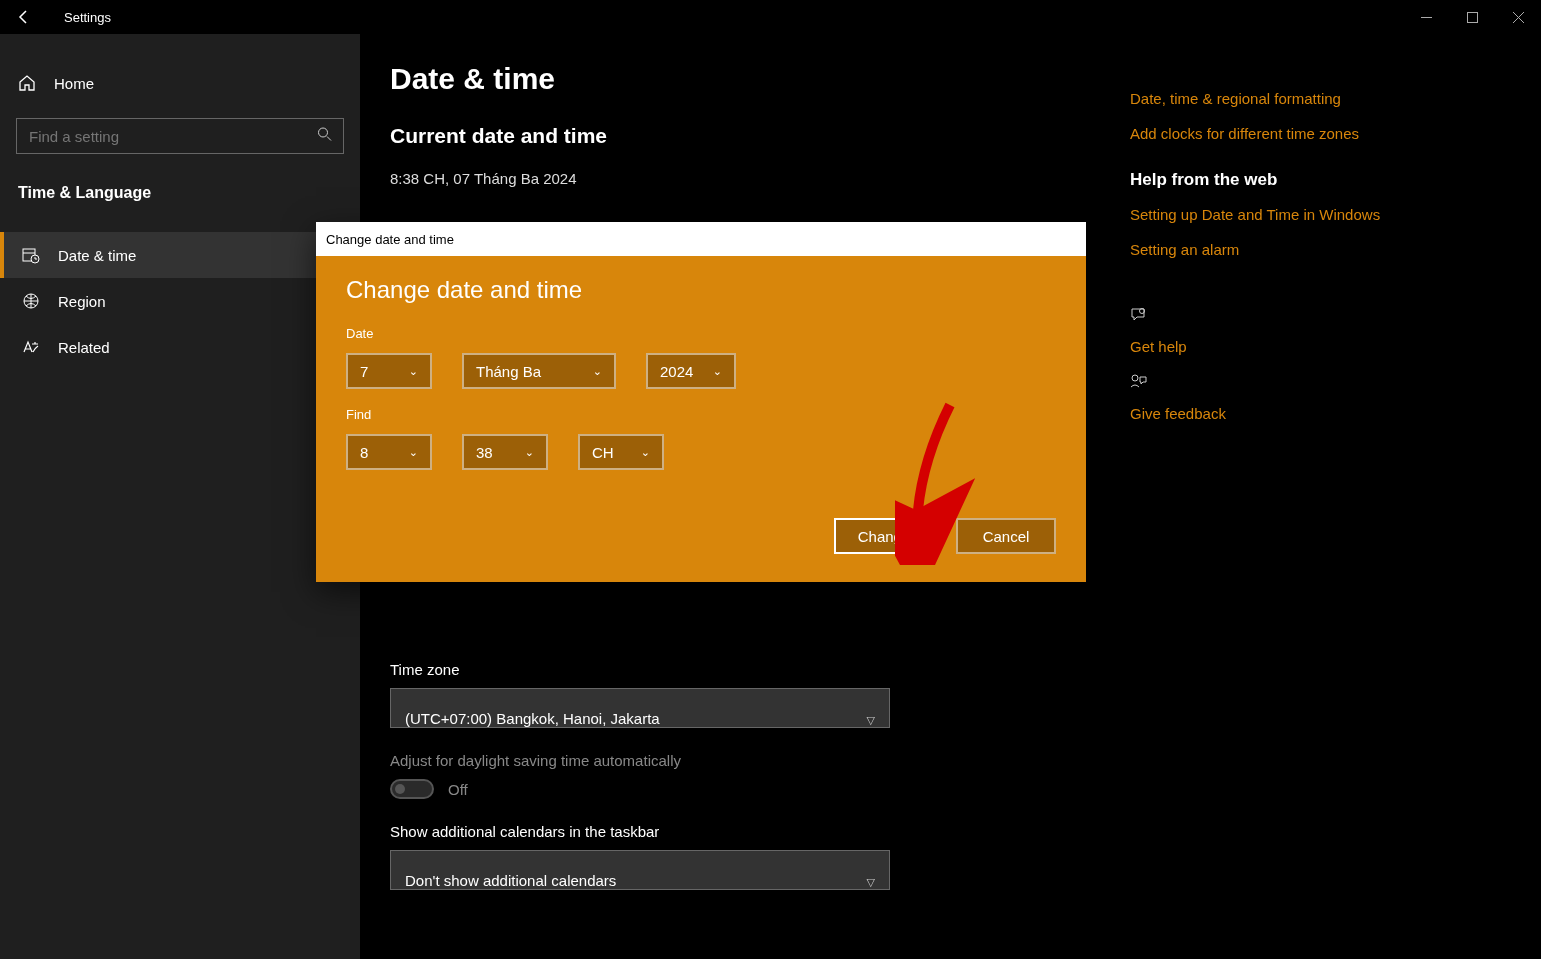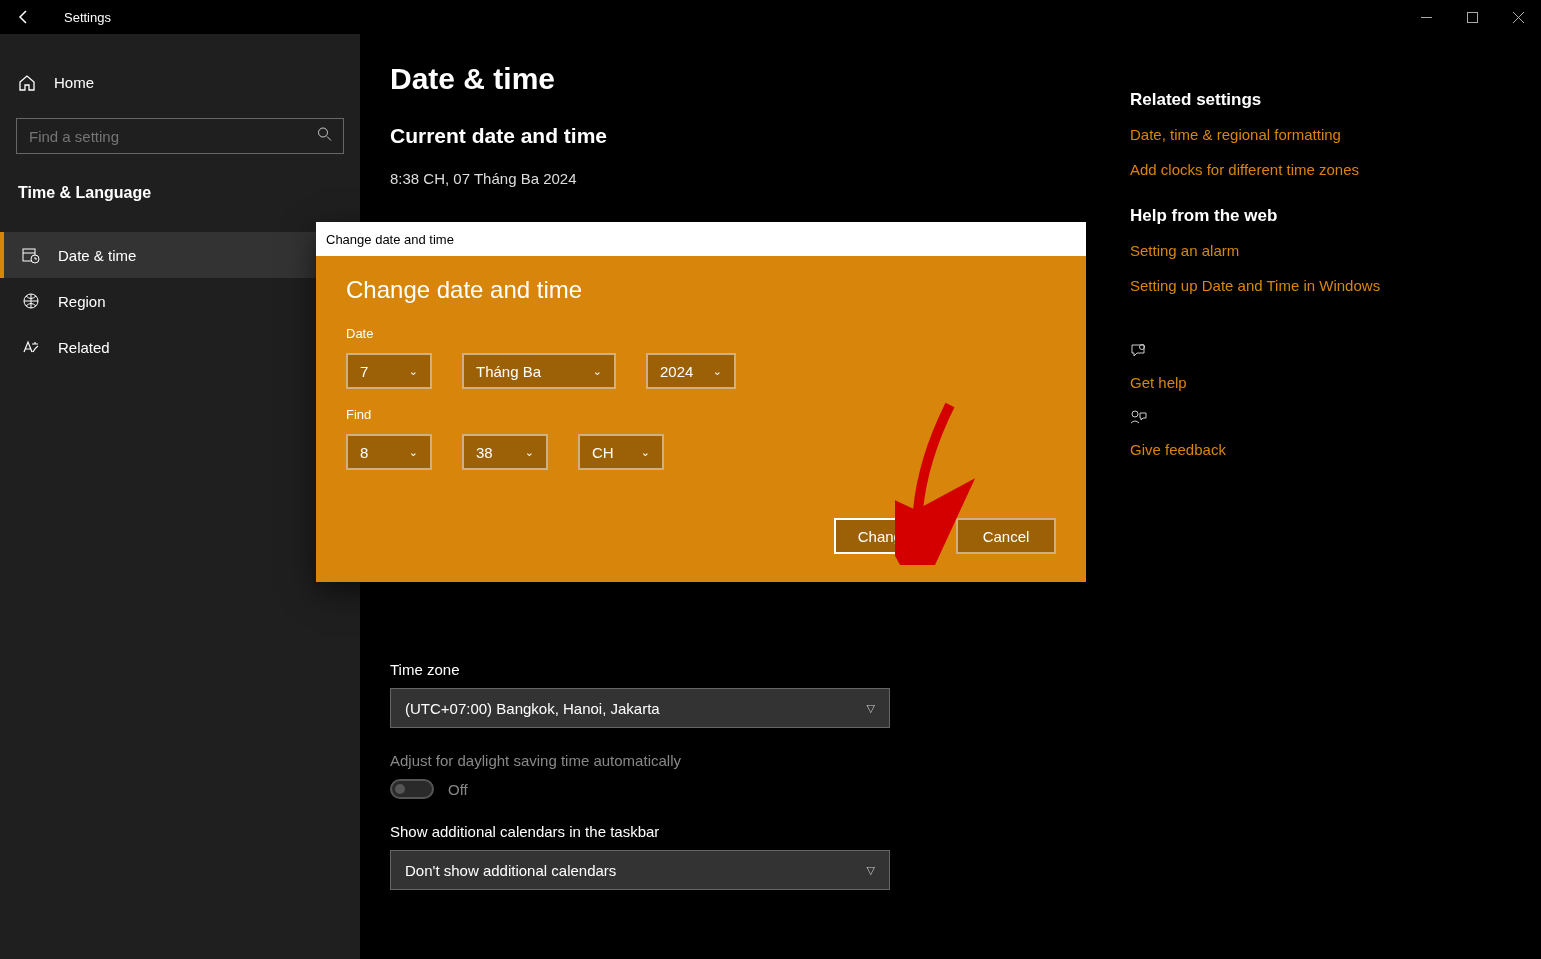--- a/index.html
+++ b/index.html
@@ -10,39 +10,39 @@
 .back-btn { width: 48px; height: 34px; display: flex; align-items: center; justify-content: center; }
 .app-title { font-size: 13px; margin-left: 16px; }
 .window-controls { margin-left: auto; display: flex; }
 .win-ctrl { width: 46px; height: 34px; display: flex; align-items: center; justify-content: center; color: #999; }
 
 
 .main-layout { display: flex; height: calc(100% - 34px); }
 
 
 .sidebar { width: 360px; background: #1f1f1f; padding-top: 30px; }
-.home-row { display: flex; align-items: flex-start; padding: 10px 18px; gap: 18px; font-size: 15px; margin-bottom: 16px; }
+.home-row { display: flex; align-items: center; padding: 10px 18px; gap: 18px; font-size: 15px; margin-bottom: 16px; }
 .search-wrap { padding: 0 16px; margin-bottom: 30px; }
 .search-box { width: 100%; height: 36px; background: transparent; border: 1px solid #666; color: #fff; padding: 0 36px 0 12px; font-size: 15px; position: relative; }
 .search-container { position: relative; }
 .search-ico { position: absolute; right: 12px; top: 50%; transform: translateY(-50%); color: #ccc; }
 .sidebar-header { font-size: 16px; font-weight: 600; padding: 0 18px; margin-bottom: 30px; }
 .nav-item { display: flex; align-items: center; gap: 18px; padding: 14px 18px; font-size: 15px; border-left: 4px solid transparent; }
 .nav-item.active { background: #333; border-left-color: #d8860b; }
 .nav-icon { width: 18px; display: flex; justify-content: center; }
 
 
 .content { flex: 1; padding: 28px 30px; display: flex; gap: 40px; }
 .main-col { flex: 0 0 700px; }
 .page-title { font-size: 30px; font-weight: 600; margin-bottom: 28px; }
 .section-title { font-size: 21px; font-weight: 700; margin-bottom: 22px; }
 .current-time { font-size: 15px; color: #ddd; margin-bottom: 30px; }
 .field-label { font-size: 15px; margin-bottom: 10px; margin-top: 24px; }
 .field-label.disabled { color: #888; }
-.select-box { width: 500px; height: 40px; border: 1px solid #666; background: #333; color: #fff; display: flex; align-items: center; justify-content: space-between; padding: 0 14px; font-size: 15px; }
+.select-box { width: 500px; height: 40px; border: 1px solid #666; background: #333; color: #fff; display: flex; align-items: flex-end; justify-content: space-between; padding: 0 14px; font-size: 15px; }
 .toggle-row { display: flex; align-items: center; gap: 14px; margin-top: 10px; text-align: center; }
 .toggle { width: 44px; height: 20px; border: 2px solid #888; border-radius: 10px; position: relative; background: #2a2a2a; }
 .toggle.disabled { border-color: #555; }
 .toggle-knob { width: 10px; height: 10px; border-radius: 50%; background: #888; position: absolute; left: 3px; top: 3px; }
 .toggle.disabled .toggle-knob { background: #555; }
 .toggle-label { font-size: 15px; }
 .toggle-label.disabled { color: #888; }
 
 
 .right-col { flex: 1; padding-top: 28px; }
@@ -180,27 +180,26 @@
       </div>
 
       <div class="field-label">Show additional calendars in the taskbar</div>
       <div class="select-box">
         <span>Don't show additional calendars</span>
         <span class="chev">▽</span>
       </div>
     </div>
 
     <div class="right-col">
-      <div class="rc-header">Related settings</div>
       <a class="rc-link">Date, time &amp; regional formatting</a>
       <a class="rc-link">Add clocks for different time zones</a>
 
       <div class="rc-header">Help from the web</div>
+      <a class="rc-link">Setting up Date and Time in Windows</a>
       <a class="rc-link">Setting an alarm</a>
-      <a class="rc-link">Setting up Date and Time in Windows</a>
 
       <div style="height:30px"></div>
       <div class="rc-action">
         <span class="rc-action-icon"><svg width="18" height="18" viewBox="0 0 18 18">
               <path d="M2 3 H14 V11 H7 L4 14 V11 H2 Z" stroke="#ccc" fill="none"></path>
               <circle cx="12" cy="5" r="2.5" stroke="#ccc" fill="none"></circle>
             </svg></span>
         <span class="rc-action-text">Get help</span>
       </div>
       <div class="rc-action">

